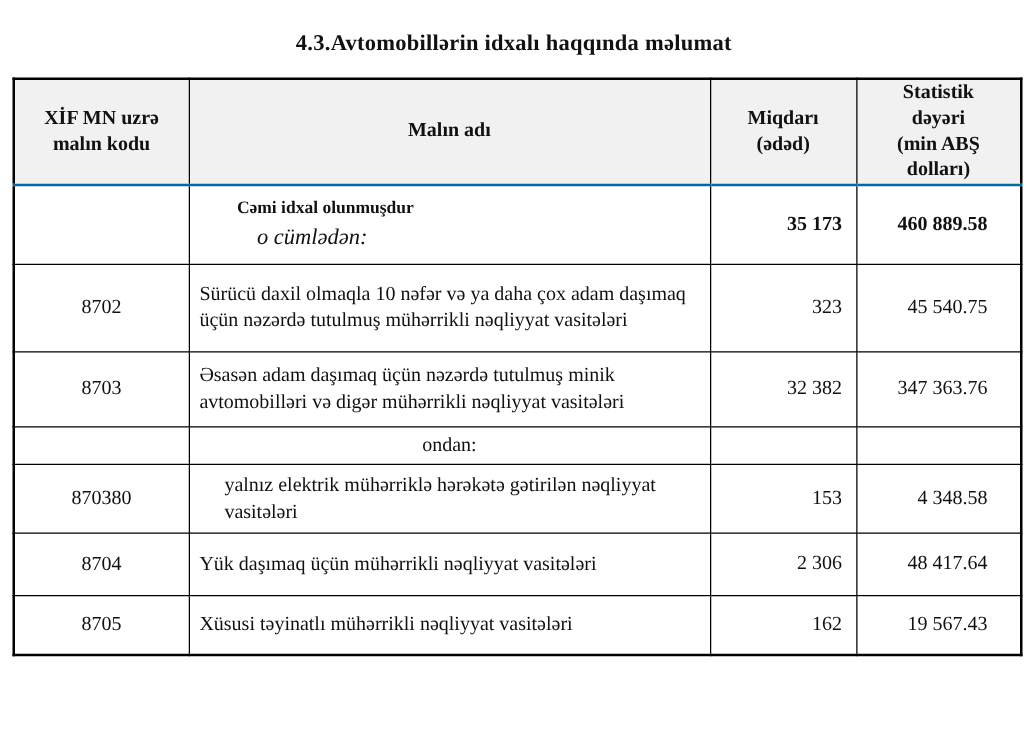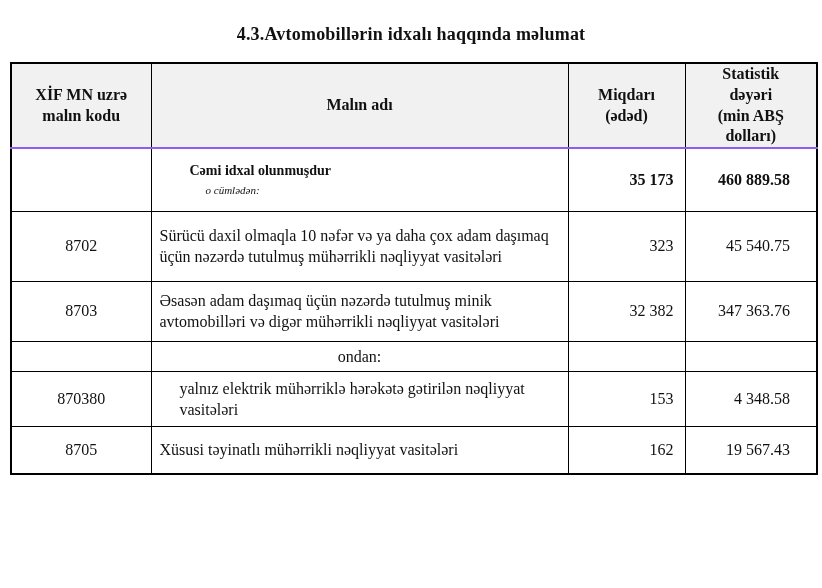--- a/index.html
+++ b/index.html
@@ -33,21 +33,21 @@
 
   table.doc-table th,
   table.doc-table td {
     border: 1px solid #000000;
     vertical-align: middle;
     font-size: 16px;
   }
   table.doc-table { border: 2px solid #000000; }
   table.doc-table thead th {
     background: #f1f1f1;
-    border-bottom: 2px solid #8b5cf6;
+    border-bottom: 2px solid #0369a1;
     font-weight: bold;
     text-align: center;
     white-space: pre-line;
     line-height: 1.3;
   }
   tr.h-header { height: 84px; }
   tr.h-r0 { height: 63px; }
   tr.h-r1 { height: 70px; }
   tr.h-r2 { height: 60px; }
   tr.h-r3 { height: 30px; }
@@ -80,21 +80,21 @@
   .bold { font-weight: bold; }
   .total-name {
     padding-left: 30px;
     font-weight: bold;
     font-size: 14px;
   }
   .total-note {
     padding-left: 46px;
     font-style: italic;
     font-weight: normal;
-    font-size: 11px;
+    font-size: 18px;
     margin-top: 2px;
   }
 </style>
 </head>
 <body>
 
 <div class="page-title">
   <span class="title-number">4.3.</span><span>Avtomobillərin idxalı haqqında məlumat</span>
 </div>
 
@@ -145,20 +145,26 @@
       <td class="cell-name center">ondan:</td>
       <td class="cell-qty"></td>
       <td class="cell-value"></td>
     </tr>
     <tr class="h-r5">
       <td class="cell-code">870380</td>
       <td class="cell-name indent-sub">yalnız elektrik mühərriklə hərəkətə gətirilən nəqliyyat vasitələri</td>
       <td class="cell-qty">153</td>
       <td class="cell-value">4 348.58</td>
     </tr>
+    <tr class="h-r6">
+      <td class="cell-code">8704</td>
+      <td class="cell-name">Yük daşımaq üçün mühərrikli nəqliyyat vasitələri</td>
+      <td class="cell-qty">2 306</td>
+      <td class="cell-value">48 417.64</td>
+    </tr>
     <tr class="h-r7">
       <td class="cell-code">8705</td>
       <td class="cell-name">Xüsusi təyinatlı mühərrikli nəqliyyat vasitələri</td>
       <td class="cell-qty">162</td>
       <td class="cell-value">19 567.43</td>
     </tr>
   </tbody>
 </table>
 
 </body></html>

